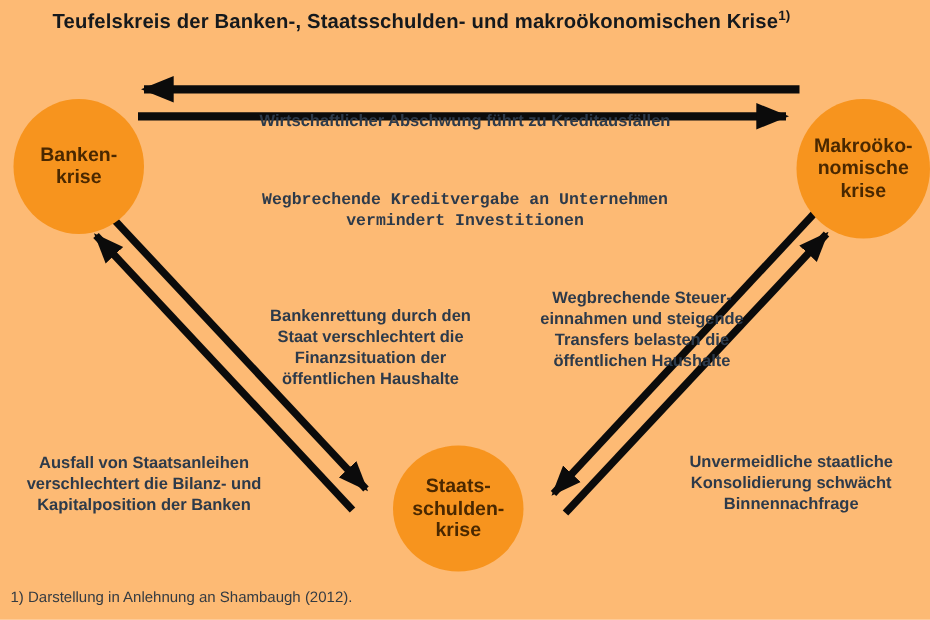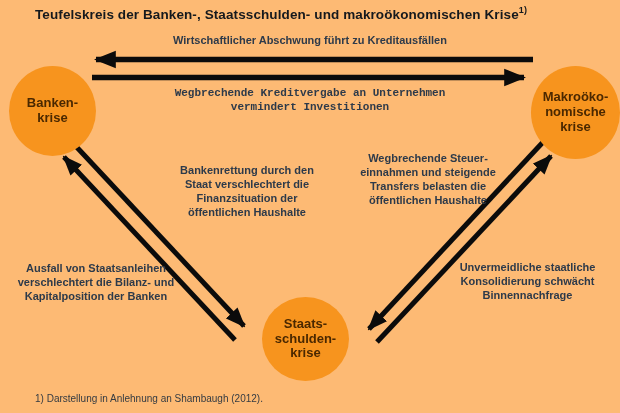--- a/index.html
+++ b/index.html
@@ -19,31 +19,31 @@
     position:absolute; border-radius:50%; background:#F7941E;
     display:flex; align-items:center; justify-content:center;
     text-align:center; font-weight:bold; font-size:13px; line-height:1.15;
     color:#4A2800; white-space:pre-line;
   }
   .node-banken { left:9px;  top:66px;  width:87px; height:90px; }
   .node-makro  { left:531px; top:66px; width:89px; height:93px; }
   .node-staats { left:262px; top:297px; width:87px; height:84px; }
   .elabel {
     position:absolute; text-align:center; font-weight:bold;
-    font-size:11px; line-height:1.28; color:#2D3A4A; white-space:pre-line;
+    font-size:11px; line-height:1.28; color:#2D3A4A; white-space:pre-line;margin-top:41px;
   }
   .lbl-top-upper   { left:130px; top:33px;  width:360px; }
   .lbl-top-lower   { left:130px; top:86px;  width:360px;font-family:Liberation Mono, monospace; }
   .lbl-left-down   { left:161px; top:163px; width:172px; }
   .lbl-right-down  { left:340px; top:151px; width:176px; }
   .lbl-left-up     { left:2px;   top:261px; width:188px; }
   .lbl-right-up    { left:440px; top:260px; width:175px; }
   .footnote {
     position:absolute; left:7px; top:393px;
-    font-size:10px; color:#343B42;margin-left:28px;
+    font-size:10px; color:#343B42;
   }
 </style>
 </head>
 <body>
 
 <div class="canvas">
 
   <div class="title">
     <span>Teufelskreis der Banken-, Staatsschulden- und makroökonomischen Krise</span><sup>1)</sup>
   </div>

